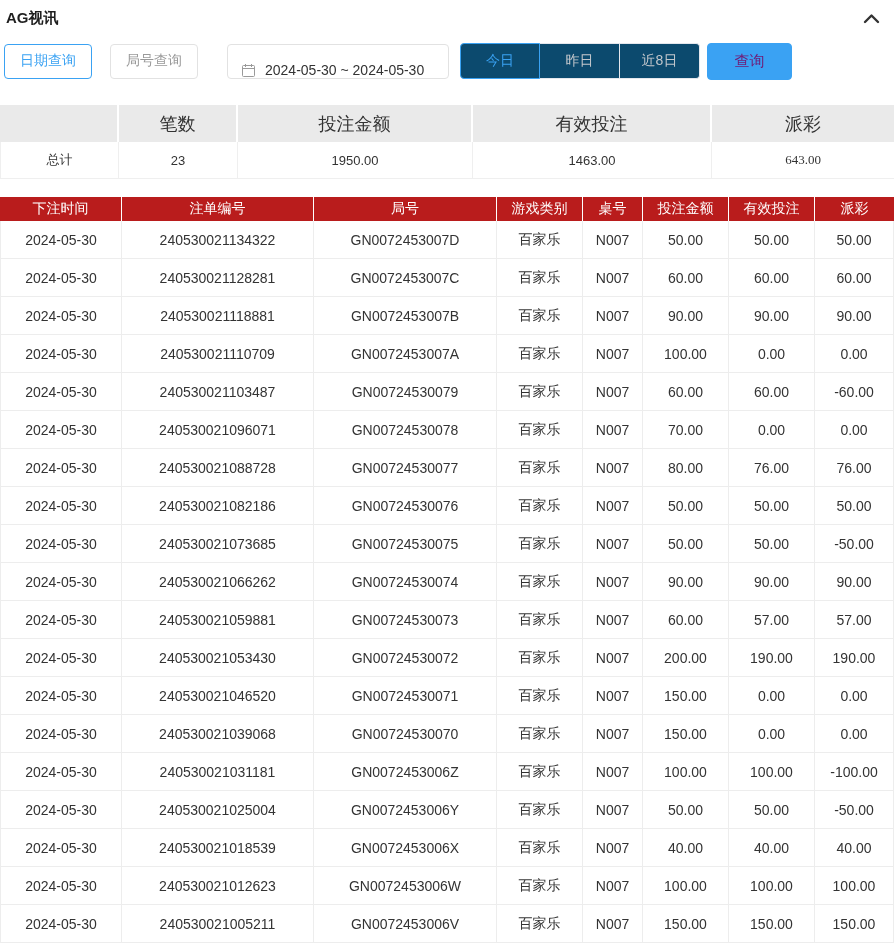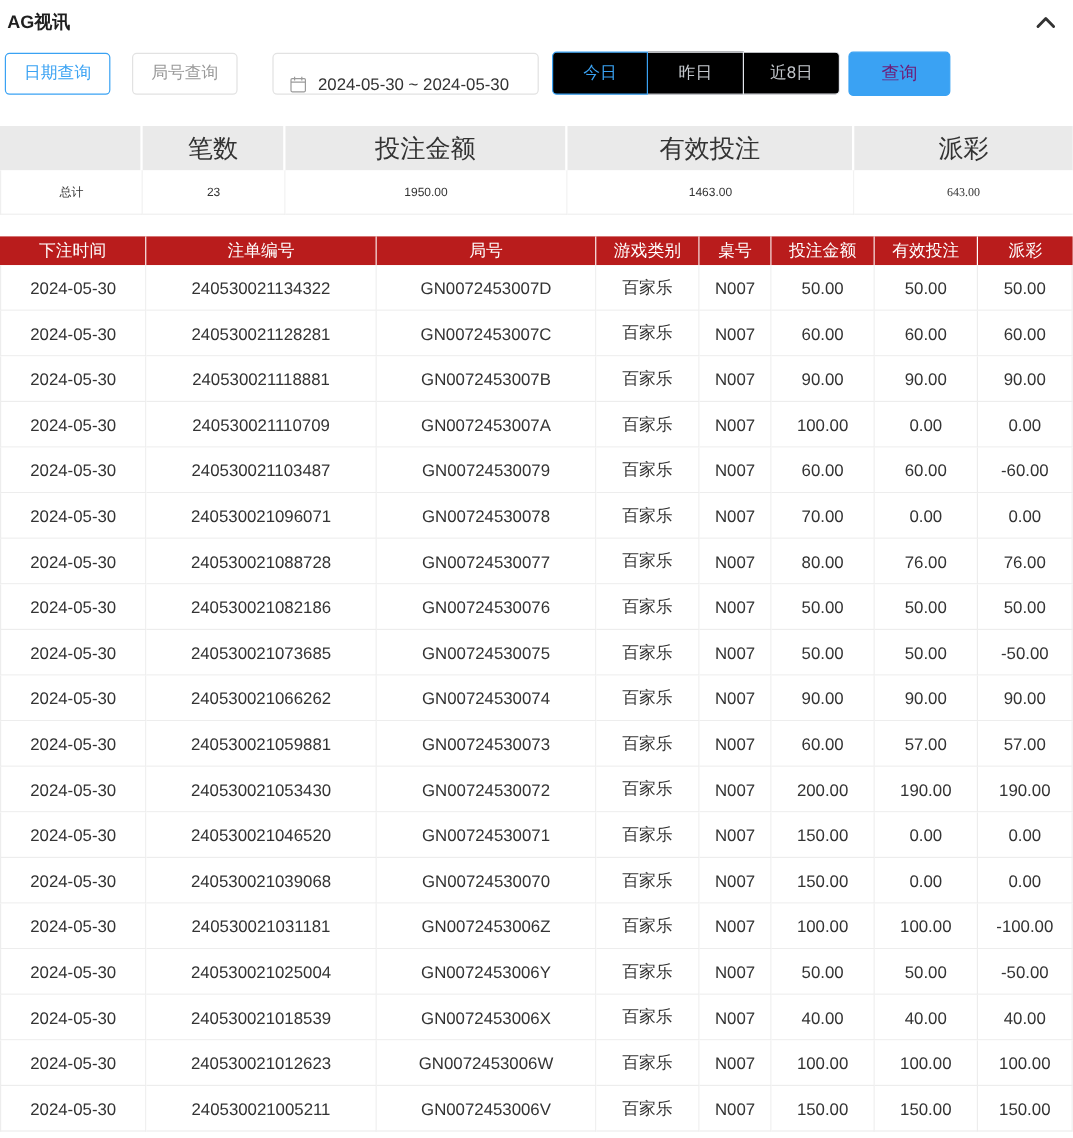--- a/index.html
+++ b/index.html
@@ -39,45 +39,45 @@
     padding: 0 15px; margin-right: 29px;
   }
   .date-picker {
     height: 35px; width: 222px; border: 1px solid #e2e2e2; border-radius: 4px;
     display: flex; align-items: flex-end; gap: 9px; padding: 0 13px;
     font-size: 14px; color: #333; margin-right: 11px; cursor: pointer;
     background: #fff;
   }
   .quick-group { display: flex; margin-right: 7px; }
   .quick {
-    height: 36px; width: 80px; background: #000000;
+    height: 36px; width: 80px; background: #0c4a6e;
     border: 1px solid #e4e7ed; border-left: none;
     color: #c3c7cc; font-size: 14px; cursor: pointer; font-family: inherit;
   }
   .quick:first-child { border-radius: 4px 0 0 4px; border-left: 1px solid #e4e7ed; }
   .quick:last-child { border-radius: 0 4px 4px 0; }
   .quick.active {
     color: var(--accent, #3aa2f3);
     border: 1px solid var(--accent, #3aa2f3);
   }
   .btn-solid-blue {
     background: var(--accent, #3aa2f3); border: 1px solid var(--accent, #3aa2f3);
     color: #701a75; width: 85px; height: 37px; font-size: 15px;
   }
 
   
   table { border-collapse: separate; border-spacing: 0; width: 894px; table-layout: fixed; }
   .summary { margin-top: 25px; }
   .summary th {
-    background: #eaeaea; color: #333; font-weight: normal; font-size: 21px;
+    background: #eaeaea; color: #333; font-weight: normal; font-size: 18px;
     height: 37px; text-align: center; border-right: 2px solid #fff;
   }
   .summary th:last-child { border-right: none; }
   .summary td {
-    background: #fff; font-size: 10px; height: 37px; text-align: center;
+    background: #fff; font-size: 13px; height: 37px; text-align: center;
     border-right: 1px solid #efefef; border-bottom: 1px solid #efefef;
   }
   .summary td:first-child { border-left: 1px solid #efefef; }
   .summary td:last-child { border-right: none; font-family: Liberation Serif, serif; }
 
   
   .bets { margin-top: 18px; }
   .bets th {
     background: #b91c1c; color: #fff; font-weight: normal; font-size: 14px;
     height: 24px; text-align: center; border-right: 1px solid #fff;

